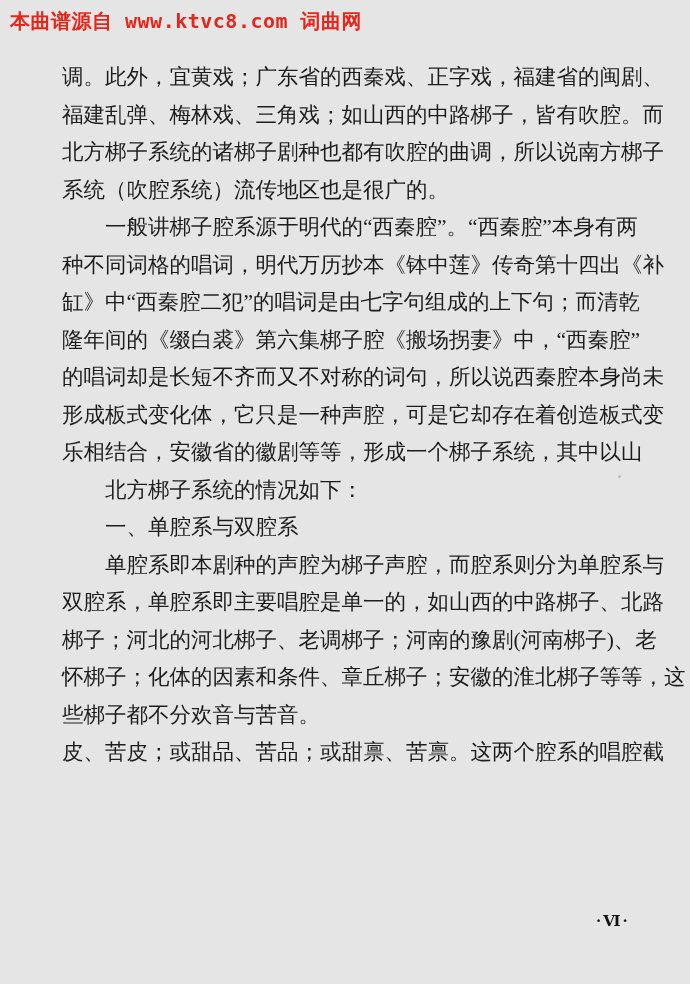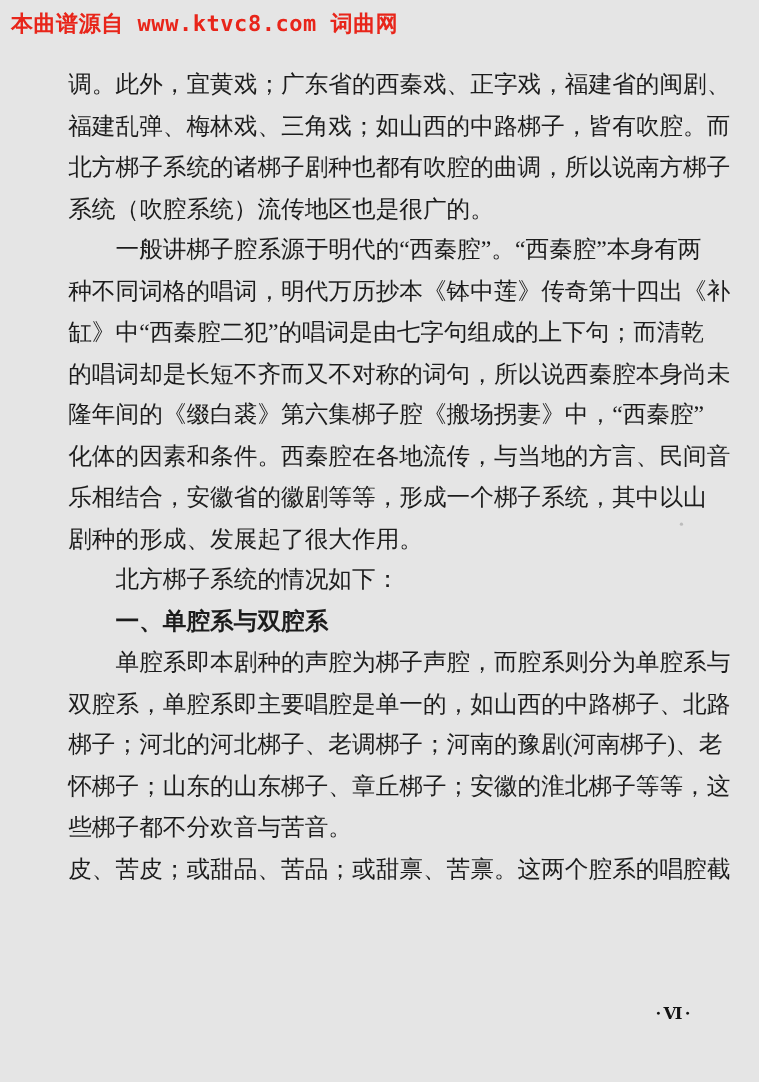--- a/index.html
+++ b/index.html
@@ -37,21 +37,21 @@
     height: 37.5px;
     line-height: 37.5px;
     font-size: 21.5px;
     white-space: nowrap;
     letter-spacing: 0px;
   }
   .line.indent {
     padding-left: 43px;
   }
   .line.bold {
-    font-weight: bold;
+    font-weight: normal;
   }
   .page-number {
     position: absolute;
     top: 912px;
     left: 596px;
     font-size: 15px;
     font-weight: bold;
     color: #141414;
     letter-spacing: 2px;
     font-family: "DejaVu Serif", serif;
@@ -73,31 +73,30 @@
   <div class="watermark" style="color: rgb(232, 37, 26);">本曲谱源自 www.ktvc8.com 词曲网</div>
 
   <div class="content" style="color: rgb(28, 28, 28);">
       <div class="line">调。此外，宜黄戏；广东省的西秦戏、正字戏，福建省的闽剧、</div>
       <div class="line">福建乱弹、梅林戏、三角戏；如山西的中路梆子，皆有吹腔。而</div>
       <div class="line">北方梆子系统的诸梆子剧种也都有吹腔的曲调，所以说南方梆子</div>
       <div class="line">系统（吹腔系统）流传地区也是很广的。</div>
       <div class="line indent">一般讲梆子腔系源于明代的“西秦腔”。“西秦腔”本身有两</div>
       <div class="line">种不同词格的唱词，明代万历抄本《钵中莲》传奇第十四出《补</div>
       <div class="line">缸》中“西秦腔二犯”的唱词是由七字句组成的上下句；而清乾</div>
+      <div class="line">隆年间的《缀白裘》第六集梆子腔《搬场拐妻》中，“西秦腔”</div>
       <div class="line">的唱词却是长短不齐而又不对称的词句，所以说西秦腔本身尚未</div>
-      <div class="line">隆年间的《缀白裘》第六集梆子腔《搬场拐妻》中，“西秦腔”</div>
-      <div class="line">化体的因素和条件。西秦腔在各地流传，与当地的方言、民间音</div>
+      <div class="line">形成板式变化体，它只是一种声腔，可是它却存在着创造板式变</div>
       <div class="line">乐相结合，安徽省的徽剧等等，形成一个梆子系统，其中以山</div>
-      <div class="line">剧种的形成、发展起了很大作用。</div>
       <div class="line indent">北方梆子系统的情况如下：</div>
       <div class="line indent bold">一、单腔系与双腔系</div>
       <div class="line indent">单腔系即本剧种的声腔为梆子声腔，而腔系则分为单腔系与</div>
       <div class="line">双腔系，单腔系即主要唱腔是单一的，如山西的中路梆子、北路</div>
       <div class="line">梆子；河北的河北梆子、老调梆子；河南的豫剧(河南梆子)、老</div>
-      <div class="line">怀梆子；山东的山东梆子、章丘梆子；安徽的淮北梆子等等，这</div>
+      <div class="line">怀梆子；化体的因素和条件、章丘梆子；安徽的淮北梆子等等，这</div>
       <div class="line">些梆子都不分欢音与苦音。</div>
       <div class="line">皮、苦皮；或甜品、苦品；或甜禀、苦禀。这两个腔系的唱腔截</div>
     </div>
 
   <div class="page-number">·Ⅵ·</div>
 
   <div class="speckle" style="top:270px; left:505px;"></div>
   <div class="speckle" style="top:475px; left:618px;"></div>
   <div class="speckle" style="top:645px; left:430px;"></div>
 

